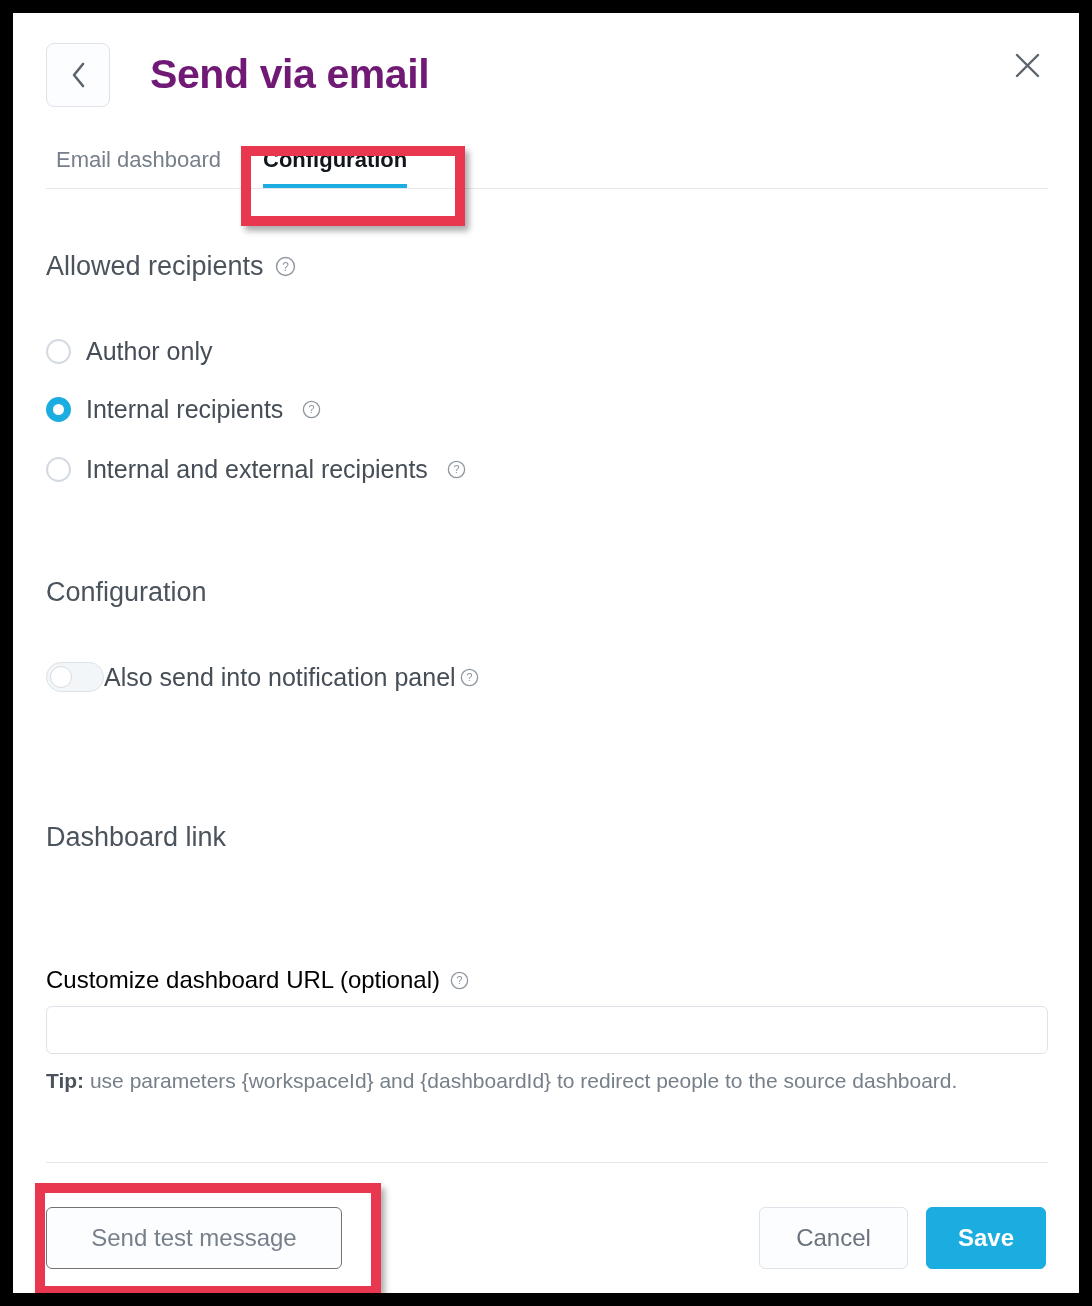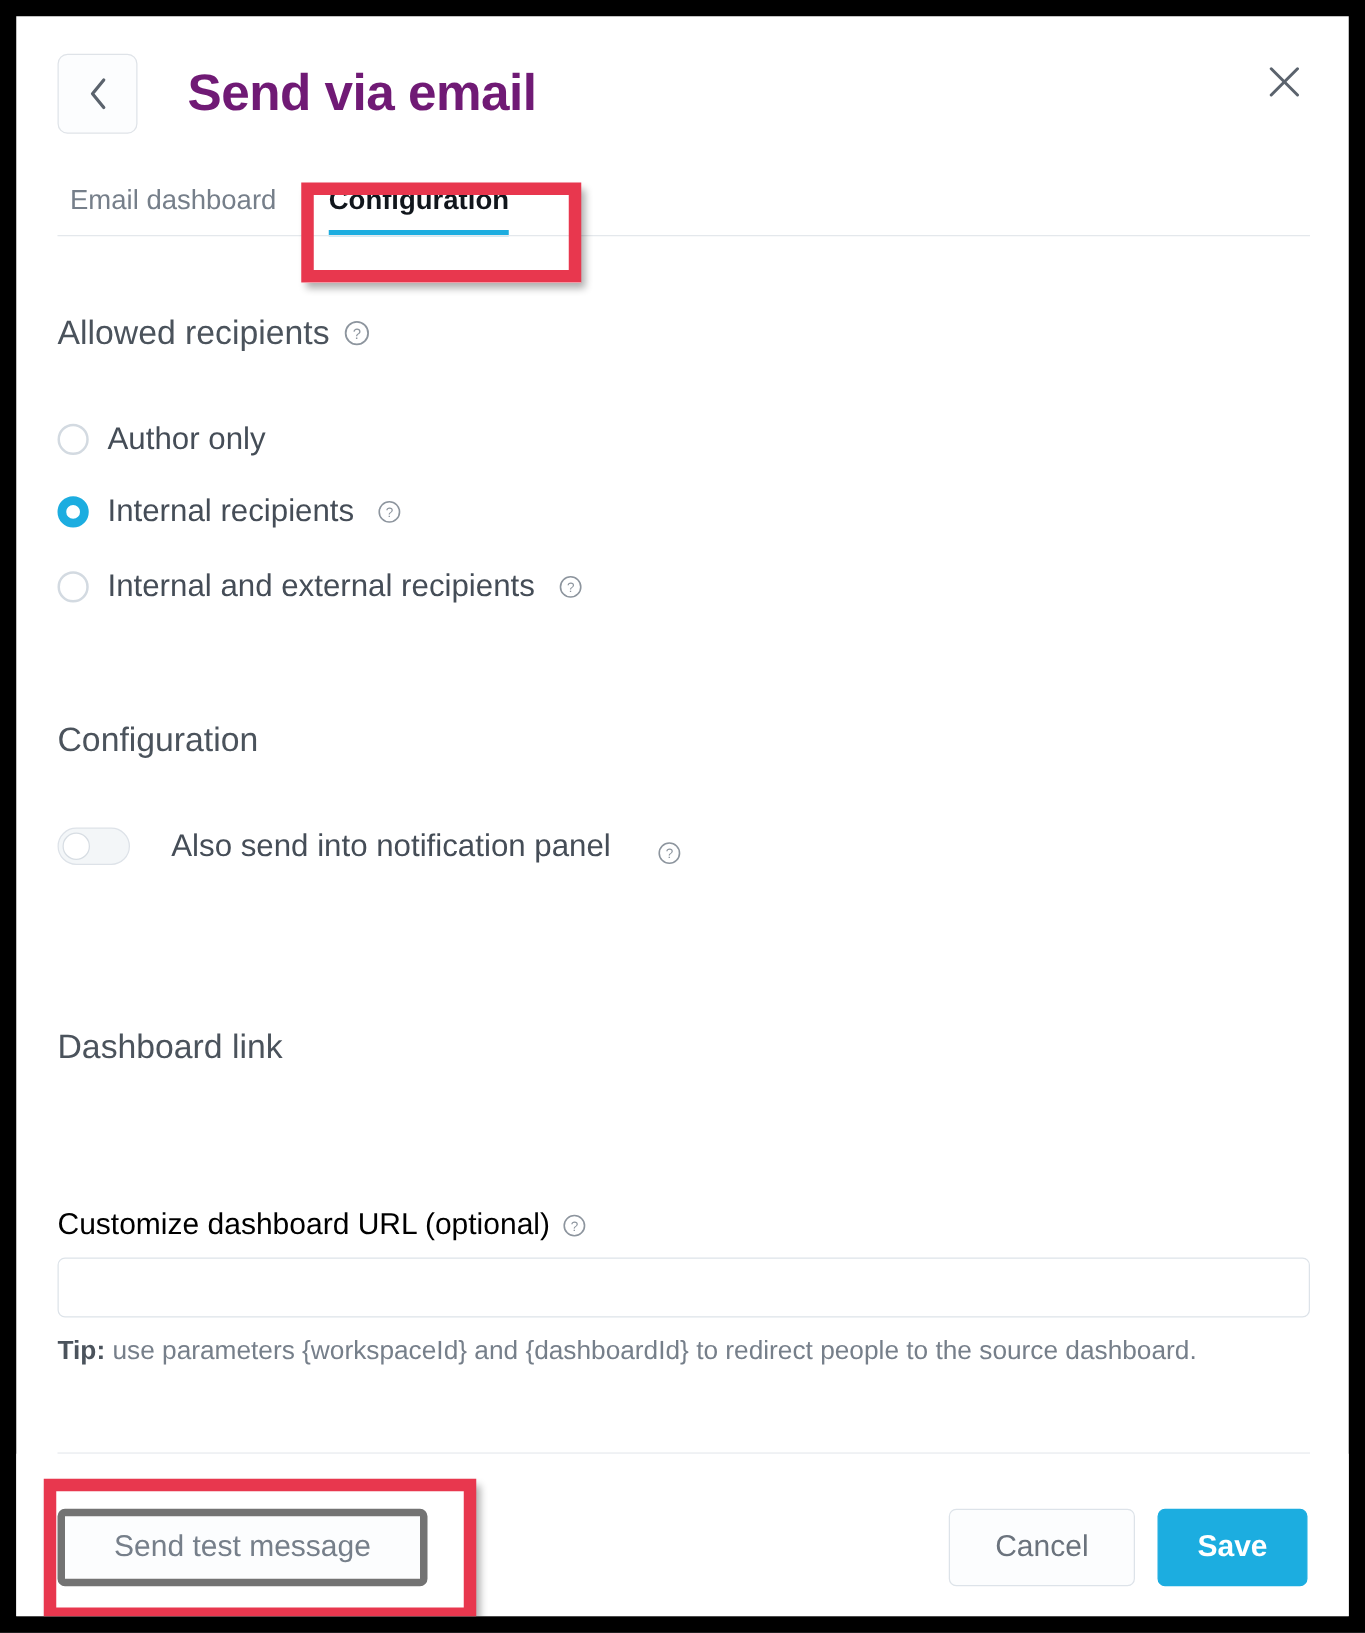--- a/index.html
+++ b/index.html
@@ -185,22 +185,22 @@
     display: inline-flex;
     align-items: center;
     margin-left: 4px;
   }
 
   
   .toggle-row {
     position: absolute;
     left: 33px;
     display: flex;
-    align-items: flex-end;
-    gap: 33px;
+    align-items: center;
+    gap: 0;
     cursor: pointer;
     white-space: nowrap;
   }
   .toggle {
     width: 58px;
     height: 30px;
     border-radius: 15px;
     border: 1px solid #dde2e8;
     background: #f3f6f8;
     box-sizing: border-box;
@@ -307,21 +307,21 @@
     align-items: center;
     justify-content: center;
     cursor: pointer;
     white-space: nowrap;
   }
   .btn-test {
     left: 33px;
     top: 44px;
     width: 296px;
     height: 62px;
-    border: 6px solid #737373;
+    border: 1px solid #737373;
     background: #fcfdfe;
     font-size: 24px;
     color: #767f8a;
   }
   .btn-cancel {
     left: 746px;
     top: 44px;
     width: 149px;
     height: 62px;
     border: 1px solid #dde3e9;

